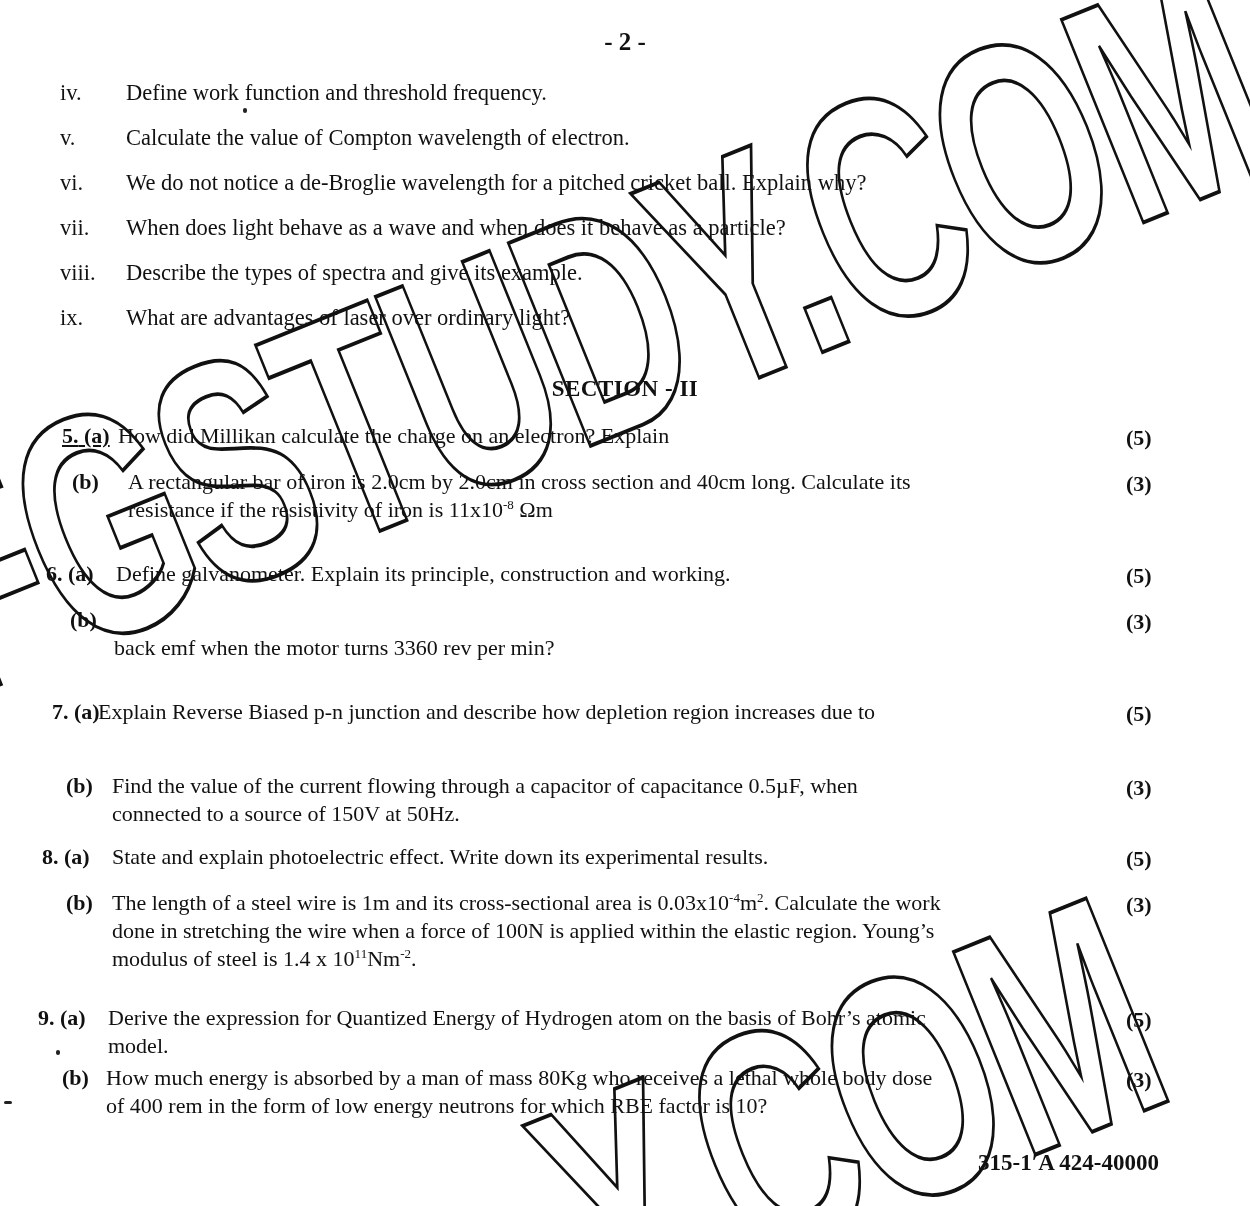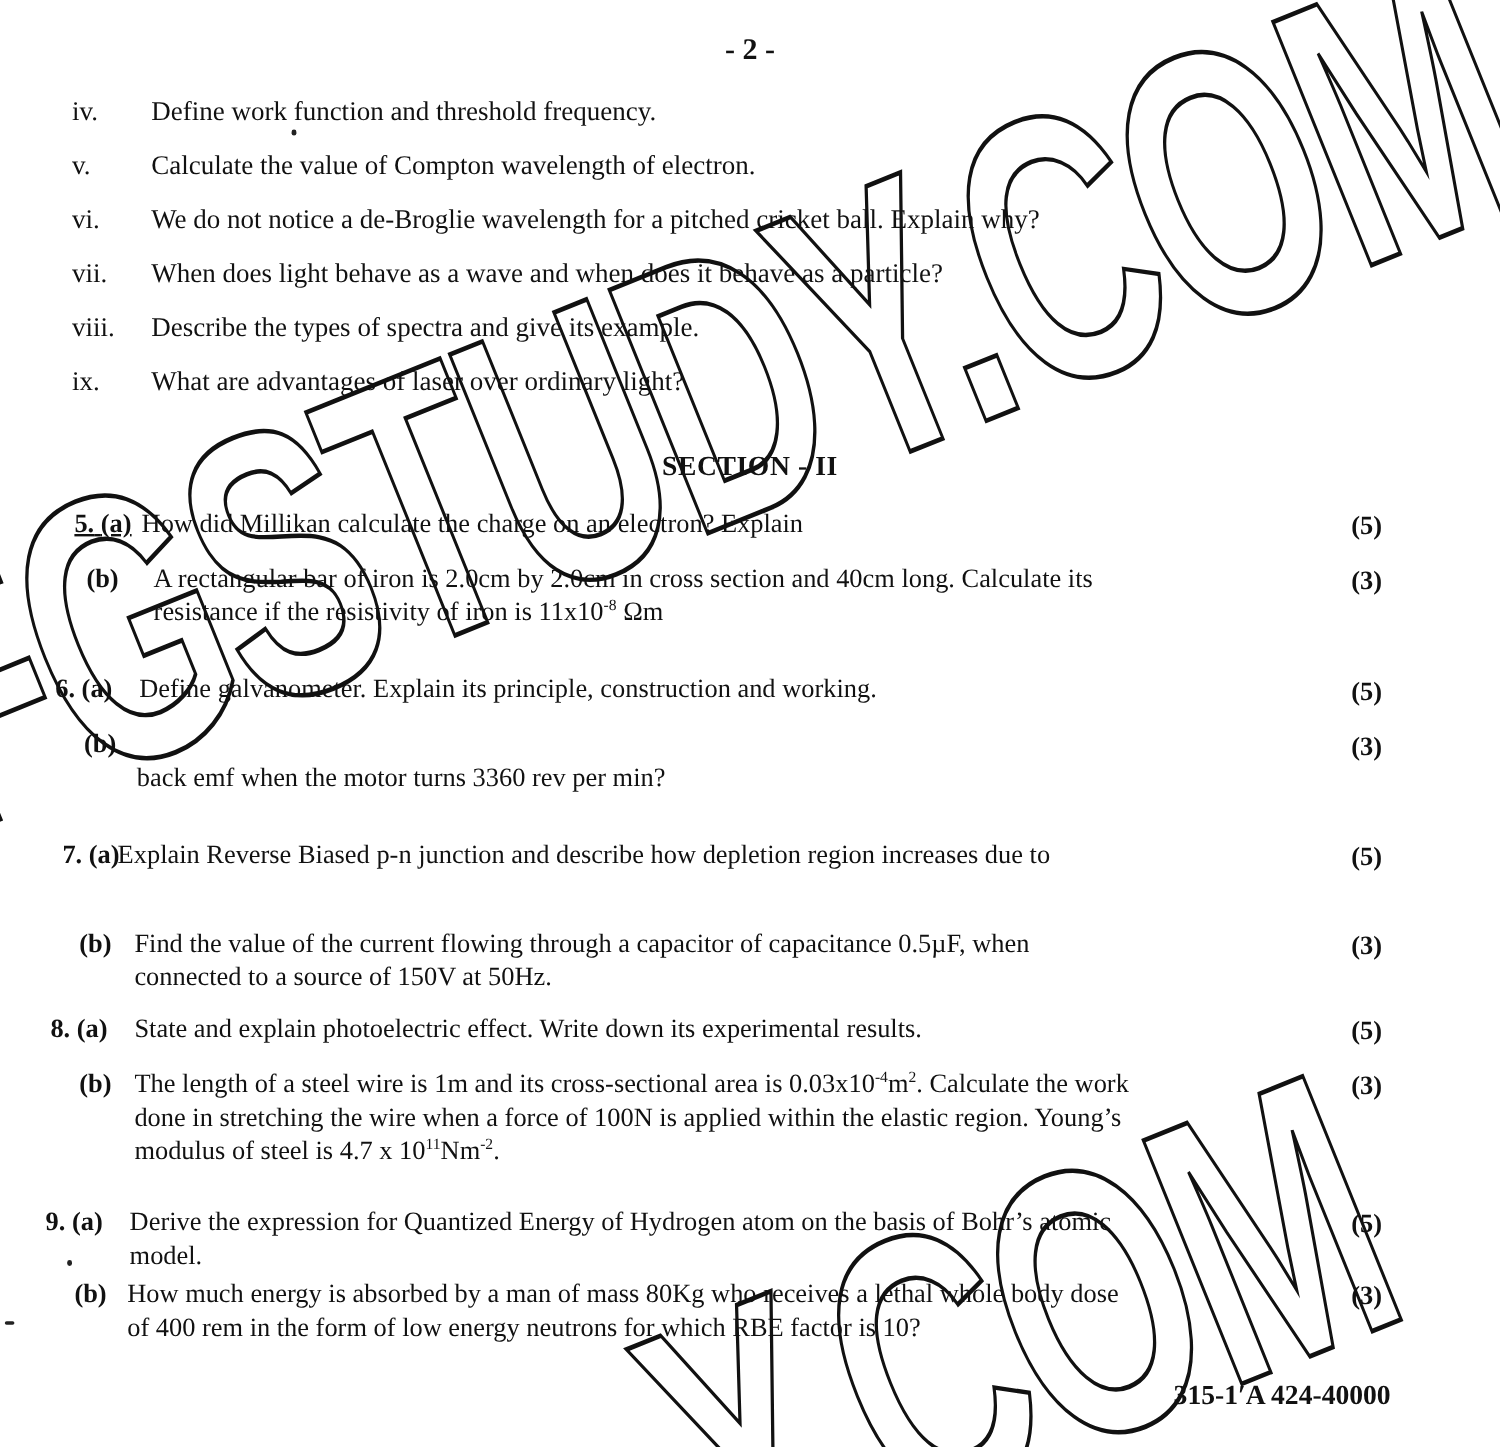--- a/index.html
+++ b/index.html
@@ -124,21 +124,21 @@
 <div class="q-part" style="left:0; top:843px; width:1250px;">
   <span class="label" style="left:42px;"><span>8.</span> <span>(a)</span></span>
   <span class="text" style="left:112px; width:990px;">State and explain photoelectric effect. Write down its experimental results.</span>
   <span class="marks" style="top:2px;">(5)</span>
 </div>
 <div class="q-part" style="left:0; top:889px; width:1250px;">
   <span class="label" style="left:66px;">(b)</span>
   <span class="text" style="left:112px; width:1000px;">
     <span>The length of a steel wire is 1m and its cross-sectional area is 0.03x10</span><sup>-4</sup><span>m</span><sup>2</sup><span>. Calculate the work</span><br>
     <span>done in stretching the wire when a force of 100N is applied within the elastic region. Young’s</span><br>
-    <span>modulus of steel is 4.7 x 10</span><sup>11</sup><span>Nm</span><sup>-2</sup><span>.</span>
+    <span>modulus of steel is 1.4 x 10</span><sup>11</sup><span>Nm</span><sup>-2</sup><span>.</span>
   </span>
   <span class="marks" style="top:2px;">(3)</span>
 </div>
 
 <div class="q-part" style="left:0; top:1004px; width:1250px;">
   <span class="label" style="left:38px;"><span>9.</span> <span>(a)</span></span>
   <span class="text" style="left:108px; width:1000px;">
     <span>Derive the expression for Quantized Energy of Hydrogen atom on the basis of Bohr’s atomic</span><br>
     <span>model.</span>
   </span>

